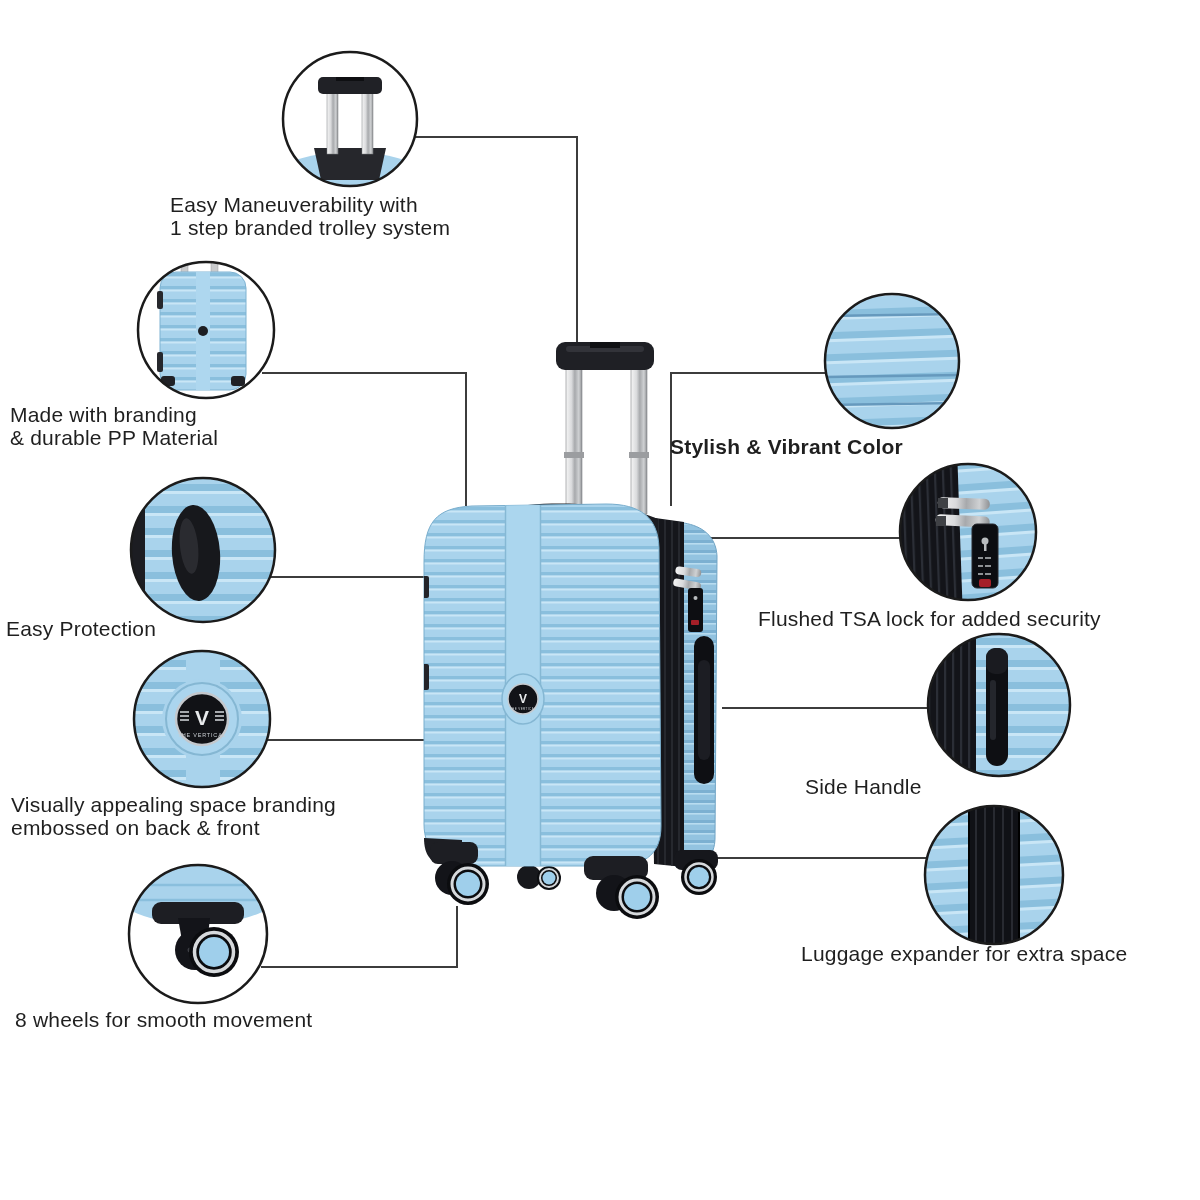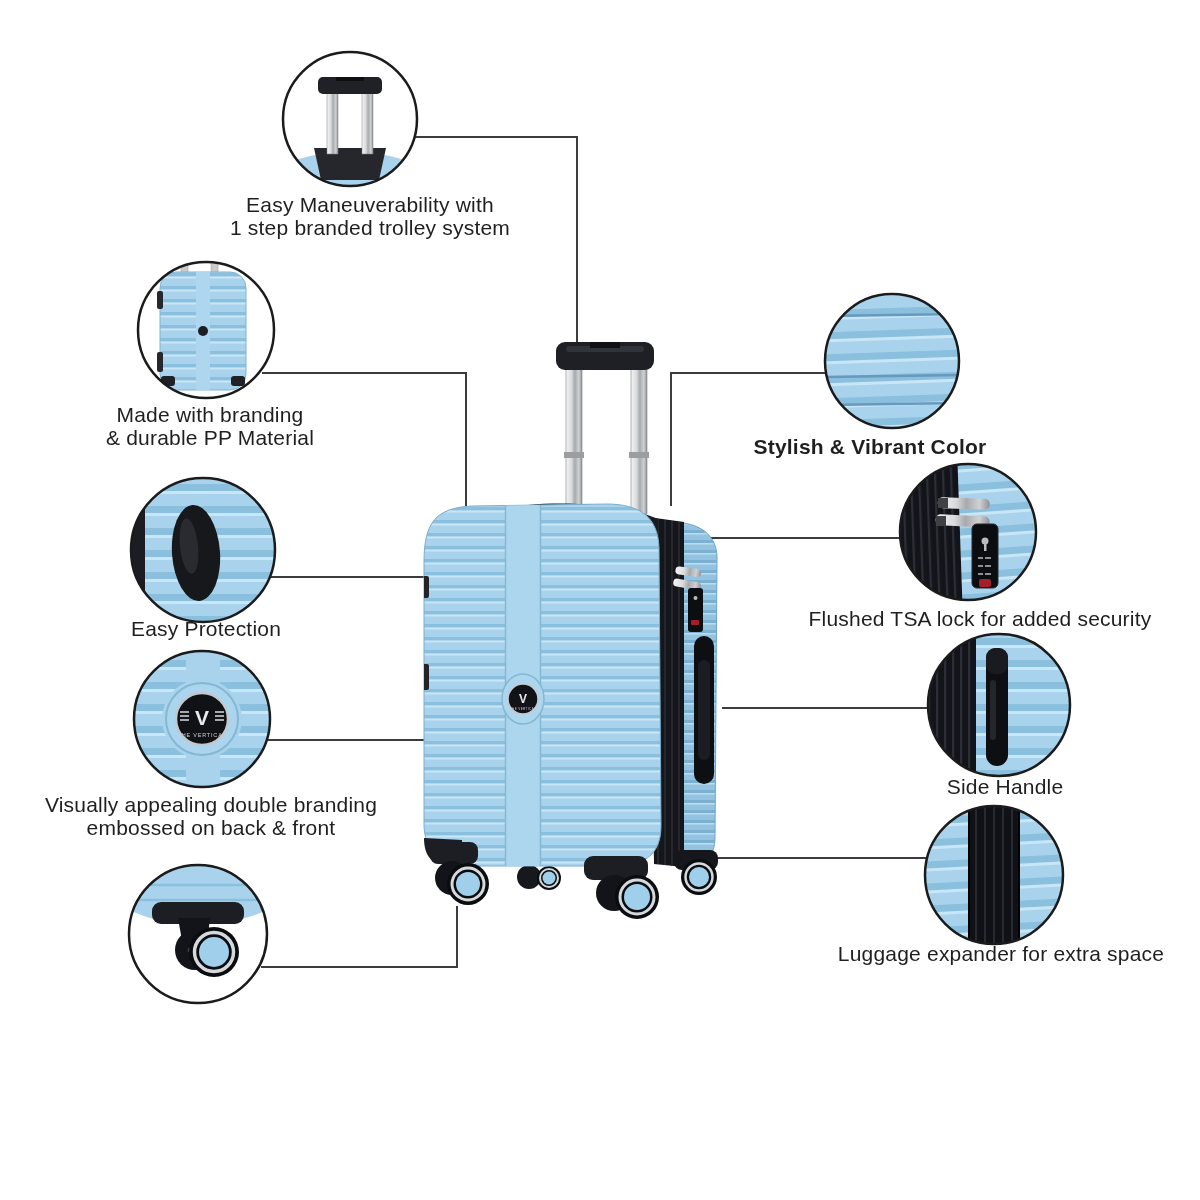--- a/index.html
+++ b/index.html
@@ -1,19 +1,19 @@
 <!DOCTYPE html>
 <html><head>
 <meta charset="utf-8">
 <style>
   html,body{margin:0;padding:0;background:#fff;}
   #canvas{position:relative;width:1200px;height:1200px;background:#fff;overflow:hidden;
           font-family:"Liberation Sans",sans-serif;}
   #art{position:absolute;left:0;top:0;}
-  .callout-label{position:absolute;text-align:center;color:#1f1f1f;font-size:21px;
+  .callout-label{position:absolute;text-align:left;color:#1f1f1f;font-size:21px;
                  line-height:23px;letter-spacing:.2px;}
   .callout-label span{display:block;}
 </style>
 </head>
 <body>
 
 <div id="canvas">
 
 <svg id="art" width="1200" height="1200" viewBox="0 0 1200 1200">
   <defs>
@@ -272,22 +272,26 @@
   </div>
   <div class="callout-label" style="left:10px;top:403px;width:400px;">
     <span>Made with branding</span>
     <span>&amp; durable PP Material</span>
   </div>
   <div class="callout-label" style="left:6px;top:617px;width:400px;">
     <span>Easy Protection</span>
     <span></span>
   </div>
   <div class="callout-label" style="left:11px;top:793px;width:400px;">
-    <span>Visually appealing double branding</span>
+    <span>Visually appealing space branding</span>
     <span>embossed on back &amp; front</span>
+  </div>
+  <div class="callout-label" style="left:15px;top:1008px;width:400px;">
+    <span>8 wheels for smooth movement</span>
+    <span></span>
   </div>
   <div class="callout-label" style="left:670px;top:435px;width:400px;font-weight:bold;">
     <span>Stylish &amp; Vibrant Color</span>
     <span></span>
   </div>
   <div class="callout-label" style="left:758px;top:607px;width:444px;">
     <span>Flushed TSA lock for added security</span>
     <span></span>
   </div>
   <div class="callout-label" style="left:805px;top:775px;width:400px;">

